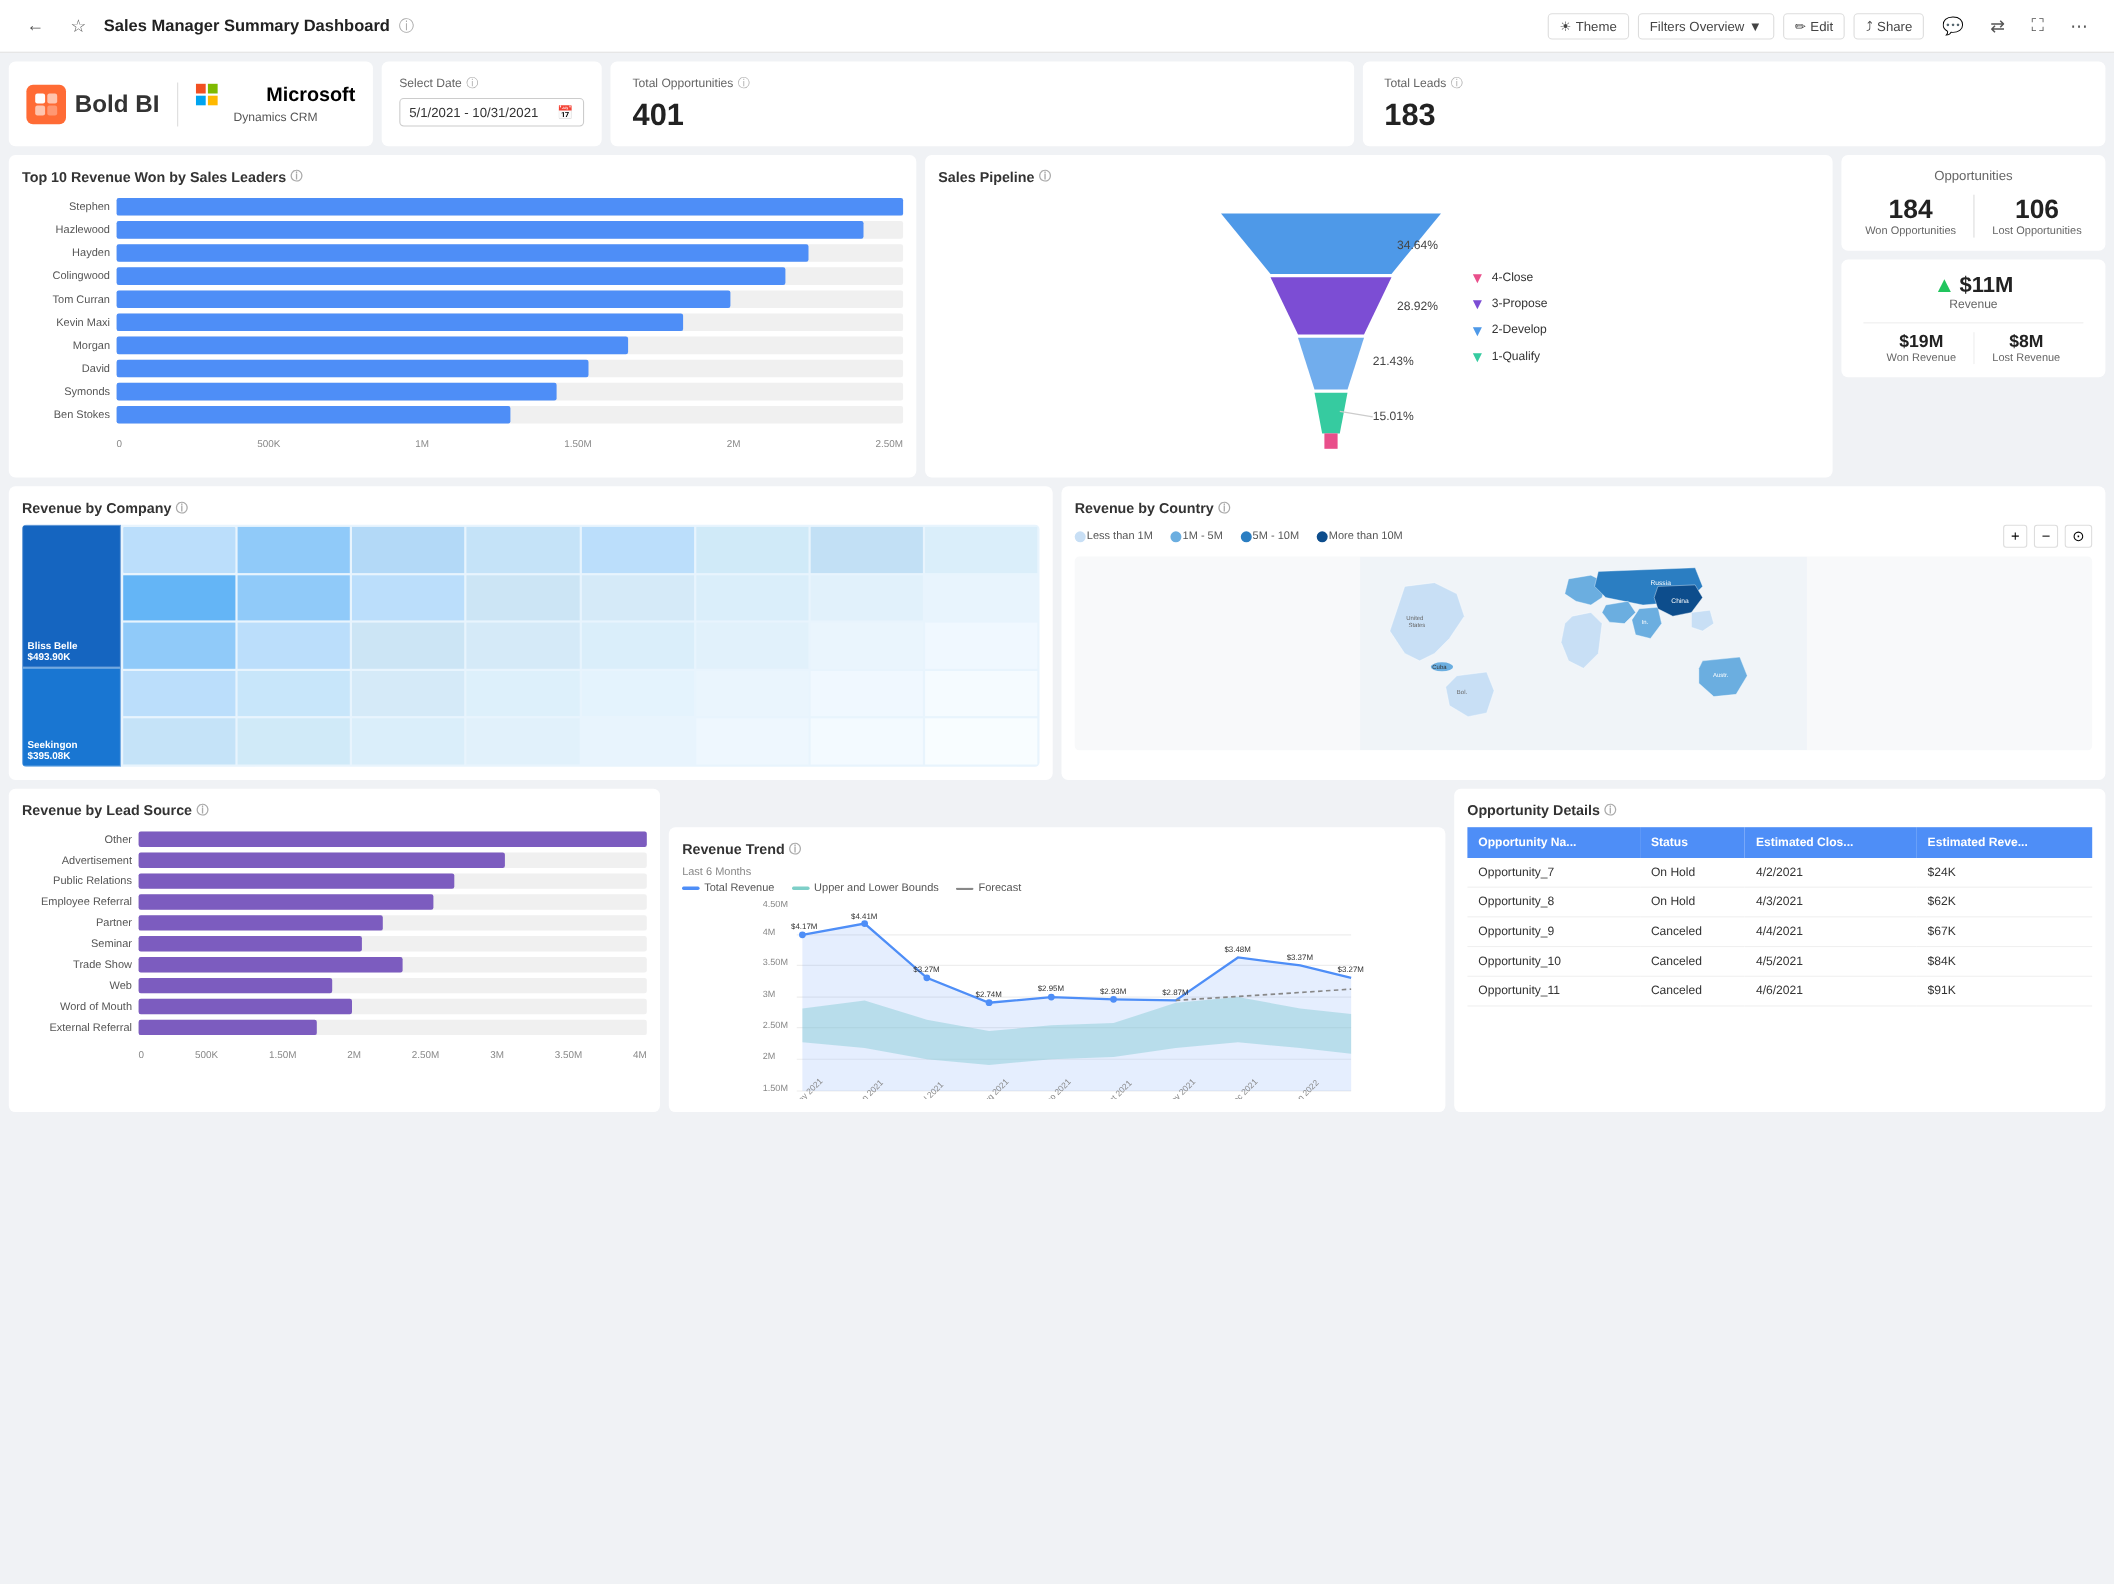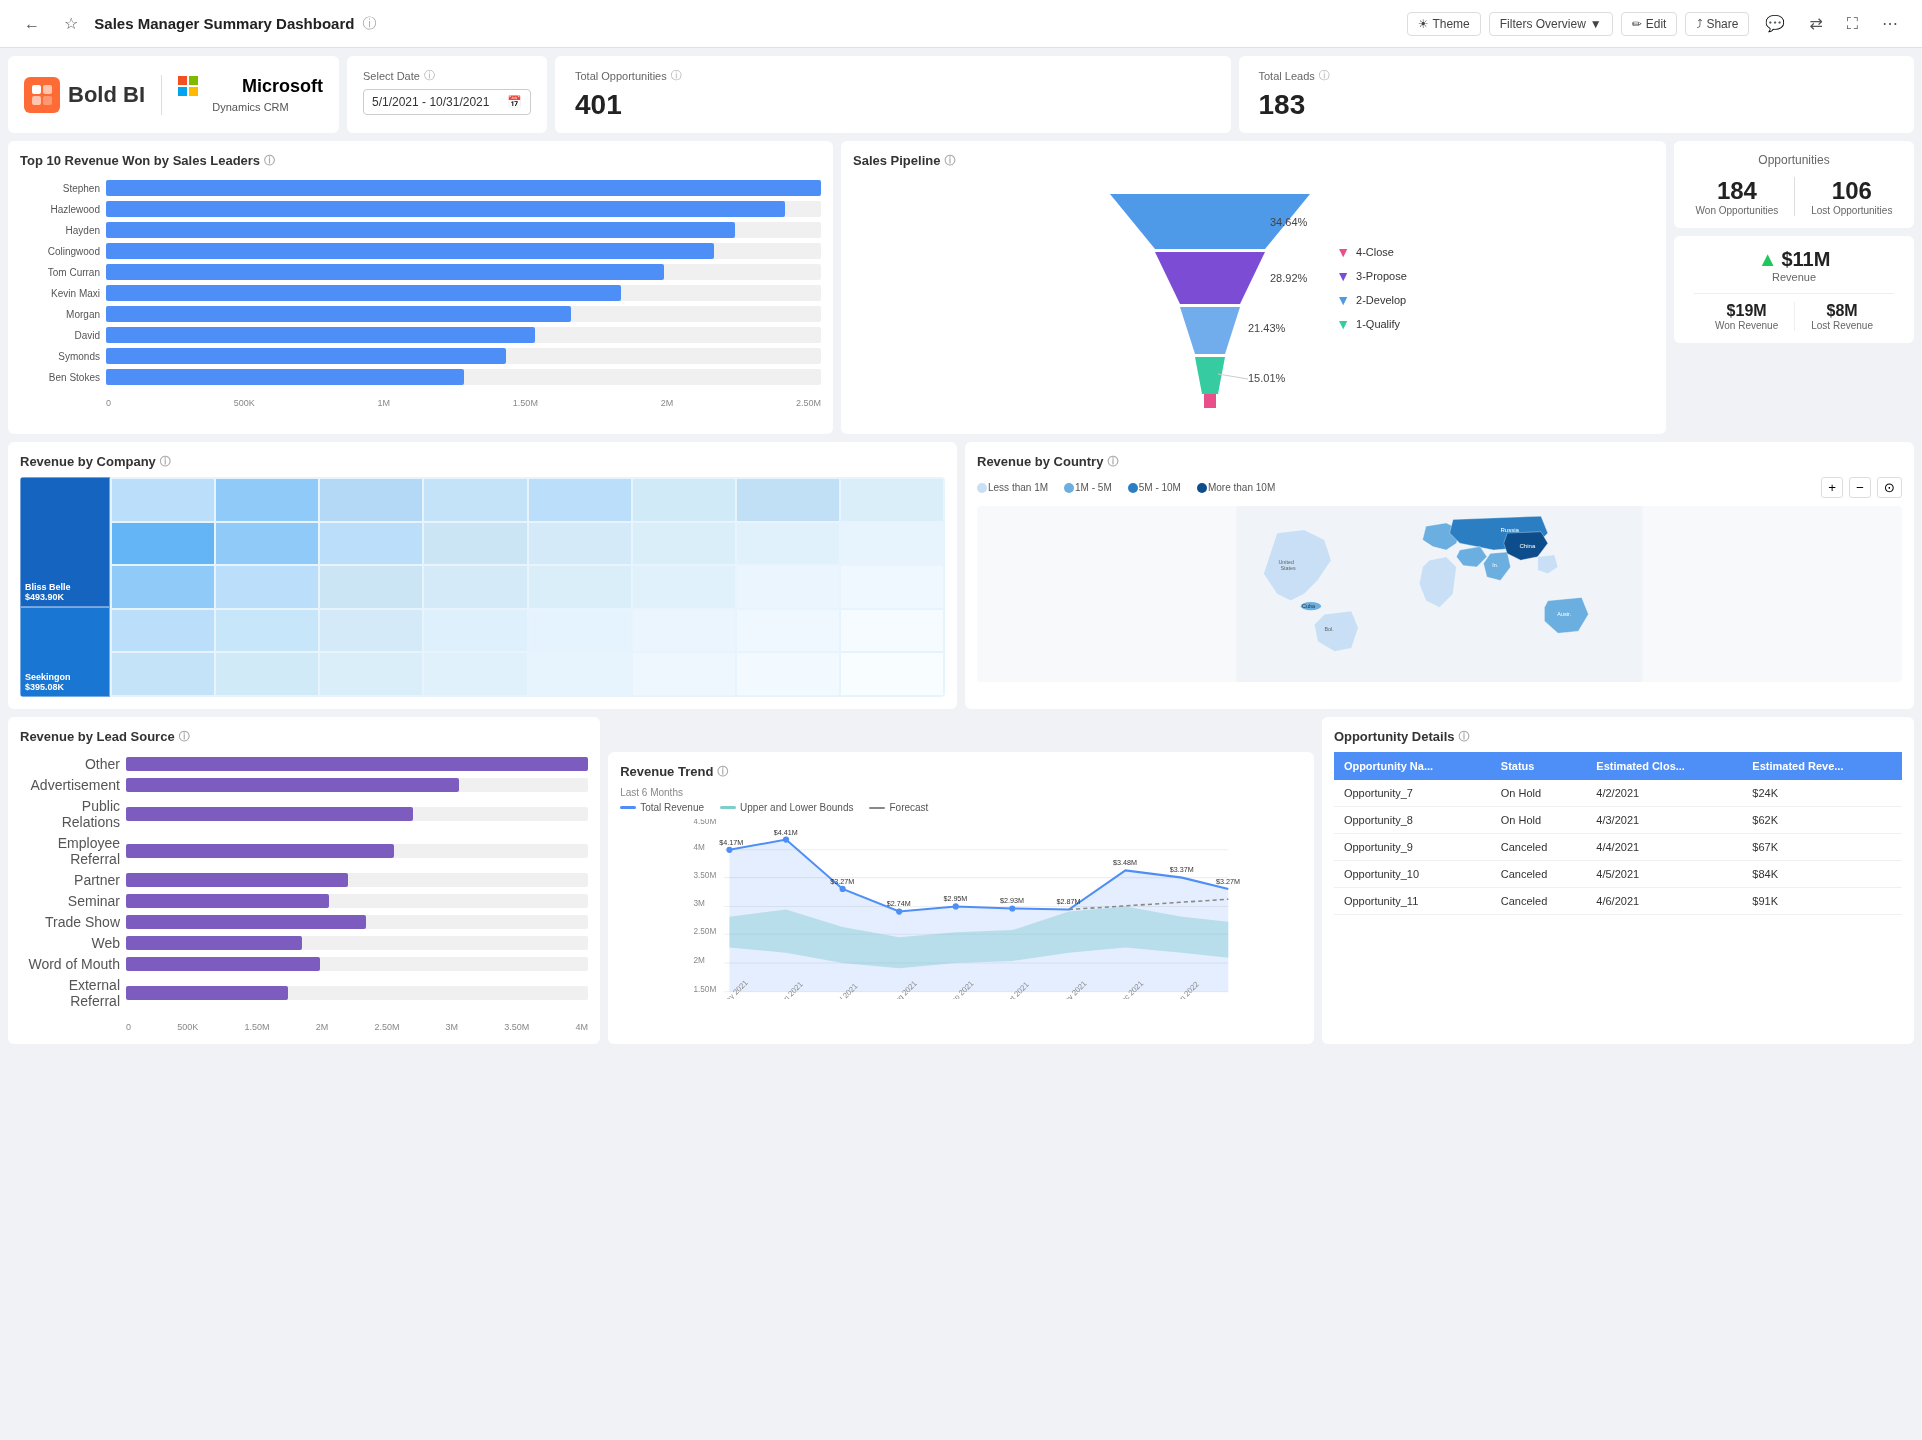--- a/index.html
+++ b/index.html
@@ -89,21 +89,21 @@
     .map-legend { display: flex; gap: 16px; margin-bottom: 8px; flex-wrap: wrap; }
     .map-legend-item { display: flex; align-items: center; gap: 1px; font-size: 10px; color: #555; }
     .map-dot { width: 10px; height: 10px; border-radius: 50%; }
     .map-area { height: 176px; background: #f8f9fa; border-radius: 4px; position: relative; overflow: hidden; }
 
     
     .bottom-row { display: flex; gap: 8px; }
     .lead-source-card { flex: 1; min-width: 320px; }
     .horiz-bar-chart { padding: 4px 0; }
     .horiz-bar-row { display: flex; align-items: center; margin-bottom: 5px; gap: 6px; }
-    .horiz-bar-label { width: 100px; text-align: right; font-size: 14px; color: #555; flex-shrink: 0; }
+    .horiz-bar-label { width: 100px; text-align: right; font-size: 10px; color: #555; flex-shrink: 0; }
     .horiz-bar-bg { flex: 1; height: 14px; background: #f0f0f0; border-radius: 2px; }
     .horiz-bar-fill { height: 100%; background: #7c5cbf; border-radius: 2px; }
     .horiz-axis { display: flex; justify-content: space-between; padding-left: 106px; margin-top: 4px; font-size: 9px; color: #888; }
 
     .trend-card { flex: 1.2; margin-top: 35px; }
     .trend-subtitle { font-size: 10px; color: #888; margin-bottom: 4px; }
     .trend-legend { display: flex; gap: 16px; margin-bottom: 6px; flex-wrap: wrap; }
     .trend-legend-item { display: flex; align-items: center; gap: 4px; font-size: 10px; color: #555; }
     .trend-legend-color { width: 16px; height: 3px; border-radius: 2px; }
     .trend-area { height: 180px; position: relative; }

